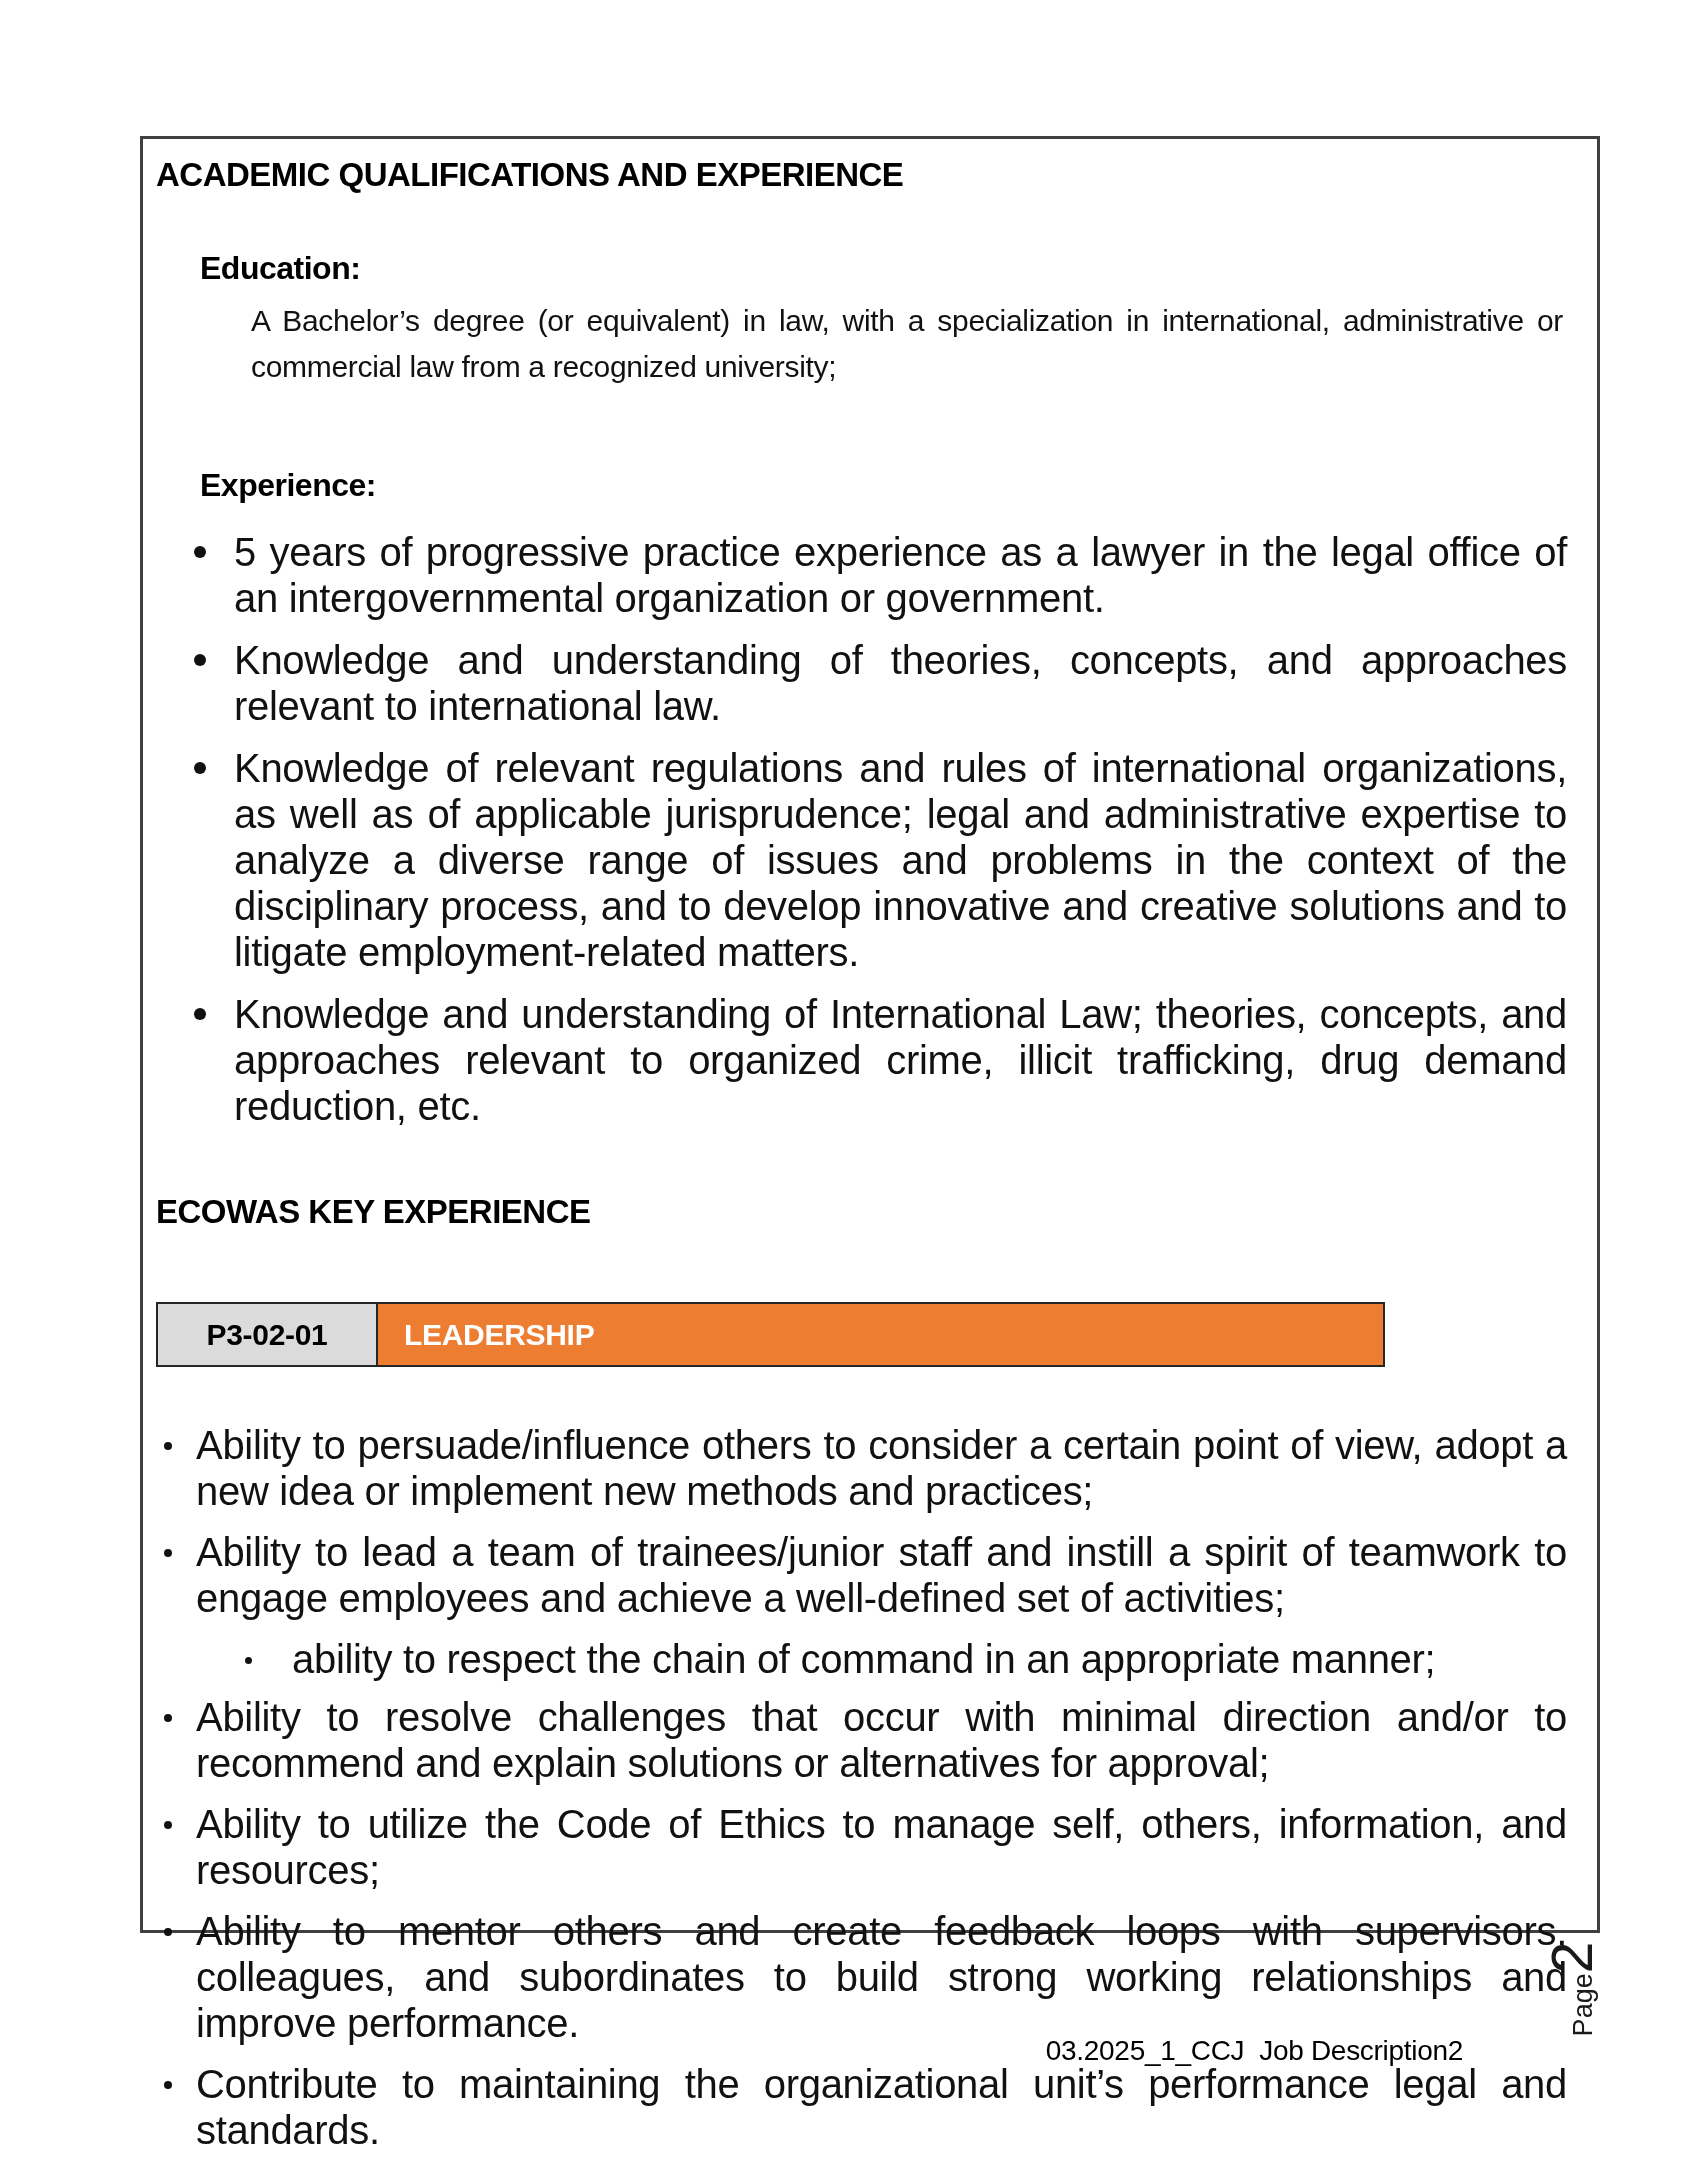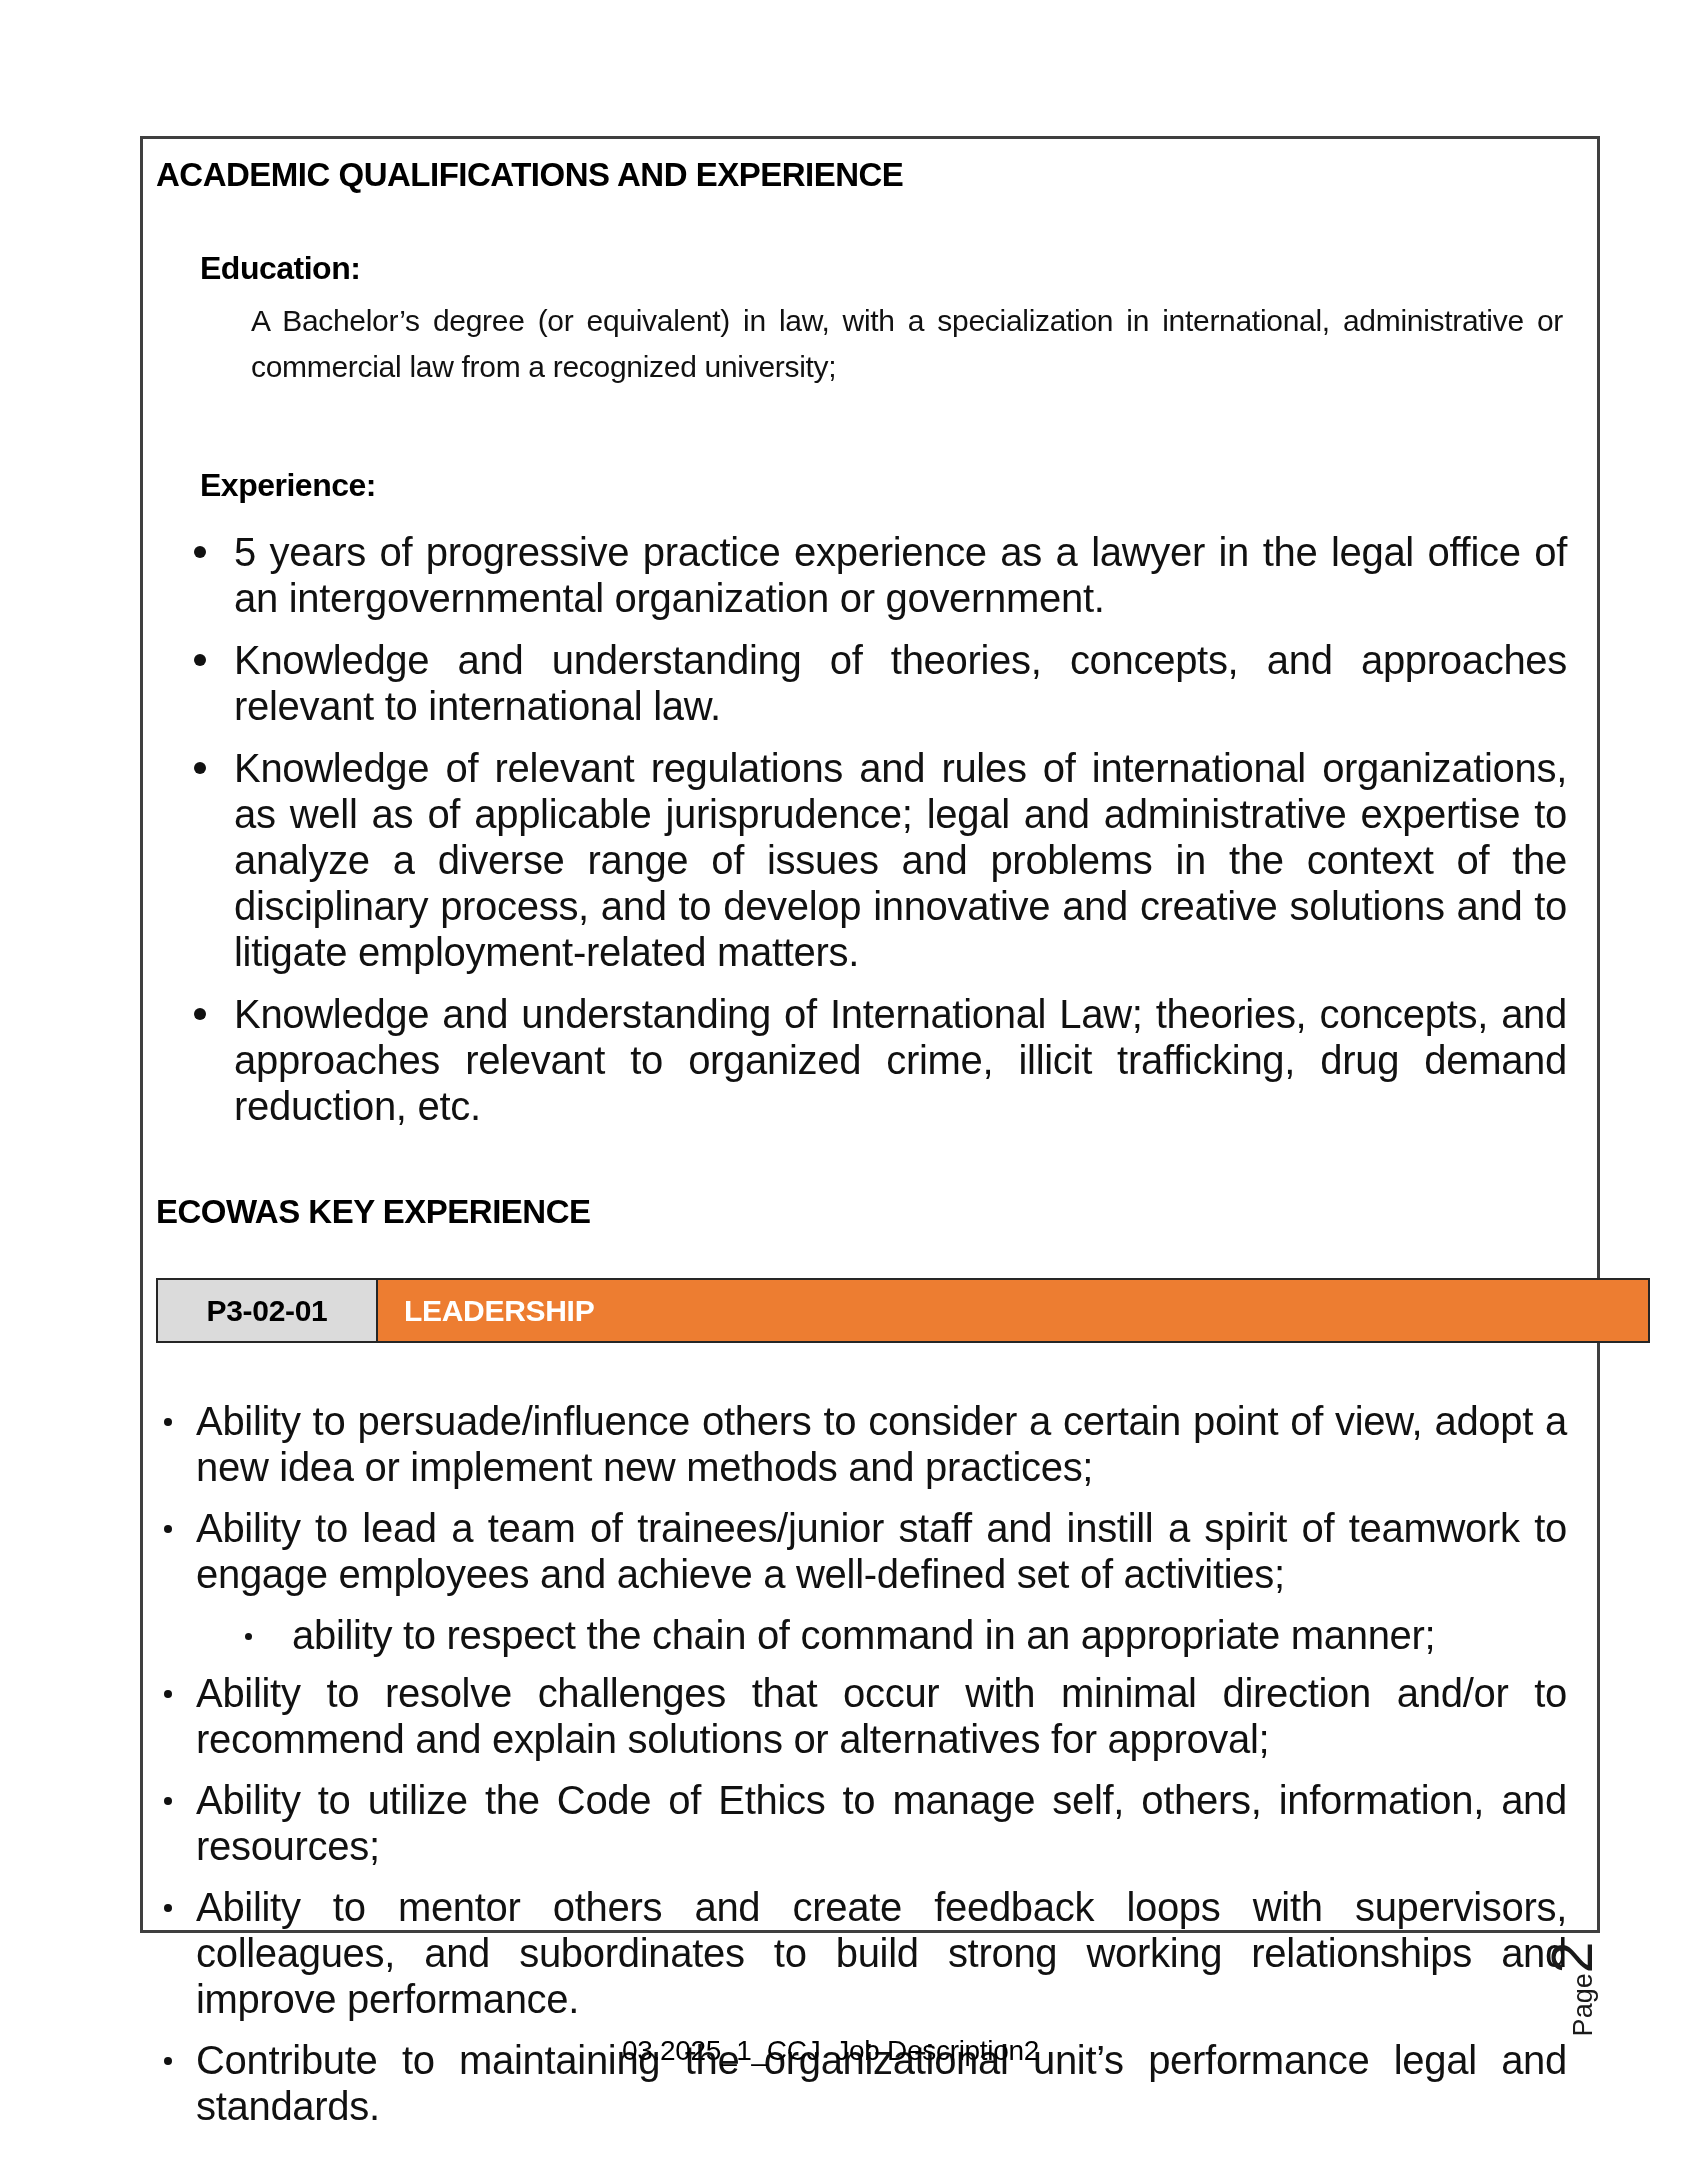--- a/index.html
+++ b/index.html
@@ -42,21 +42,21 @@
   ul.upper li{padding-left:78px;margin-bottom:16px;}
   ul.upper li::before{
     content:"";position:absolute;left:38px;top:17px;width:12px;height:12px;
     border-radius:50%;background:#111;
   }
 
   .ecowas-title{margin-top:63px;}
 
   
   .comp-table{
-    margin-top:46px;width:1494px;height:65px;display:flex;
+    margin-top:70px;width:1229px;height:65px;display:flex;
     border:2px solid #262626;box-sizing:border-box;
   }
   .comp-cell{display:flex;align-items:center;box-sizing:border-box;}
   .comp-code{
     width:220px;justify-content:center;background:#dbdbdb;
     border-right:2px solid #262626;
     font-size:30px;font-weight:bold;color:#000;letter-spacing:-0.3px;
   }
   .comp-name{
     flex:1;background:#ed7d31;padding-left:26px;
@@ -81,21 +81,21 @@
   }
   .side-label .inner{
     transform:rotate(-90deg);white-space:nowrap;color:#1a1a1a;
     font-size:27px;letter-spacing:0;
   }
   .side-label .big{font-size:57px;}
 
   
   .footer{
     position:absolute;left:198px;right:220px;top:2035px;
-    display:flex;justify-content:center;align-items:baseline;
+    display:flex;justify-content:flex-end;align-items:baseline;
     font-size:28px;letter-spacing:-0.3px;color:#000;
   }
   .footer .left{white-space:pre-wrap;}
 </style>
 </head>
 <body>
 
 <div class="page">
 
   <div class="content-box" style="border-color: rgb(63, 63, 63);">

